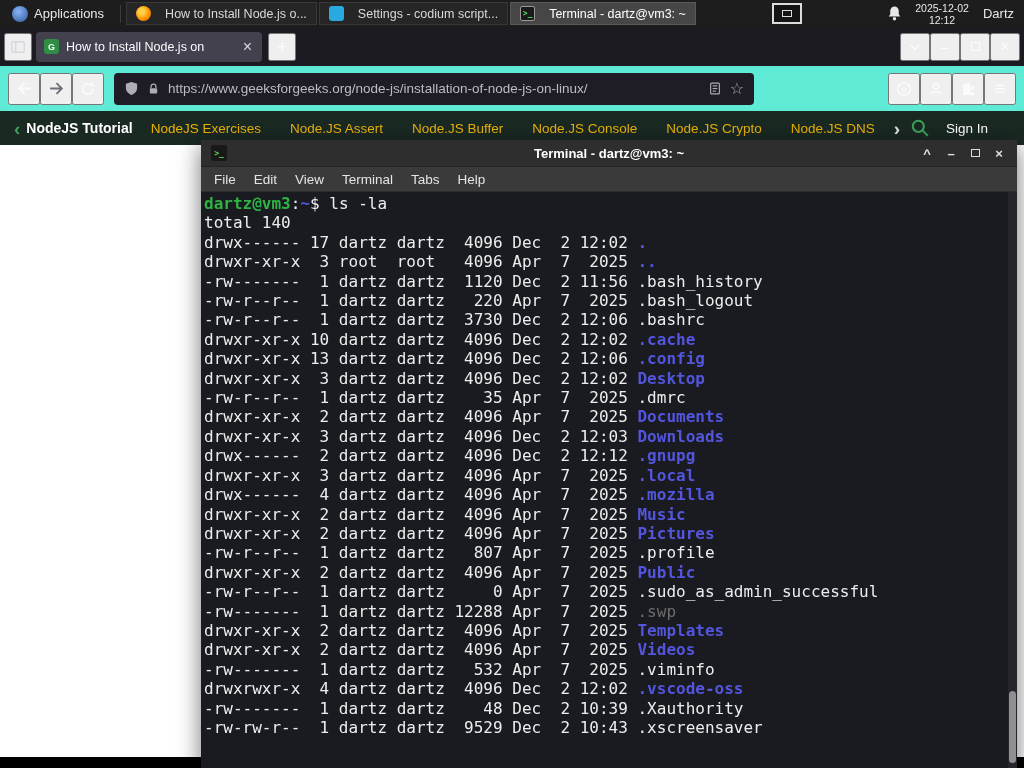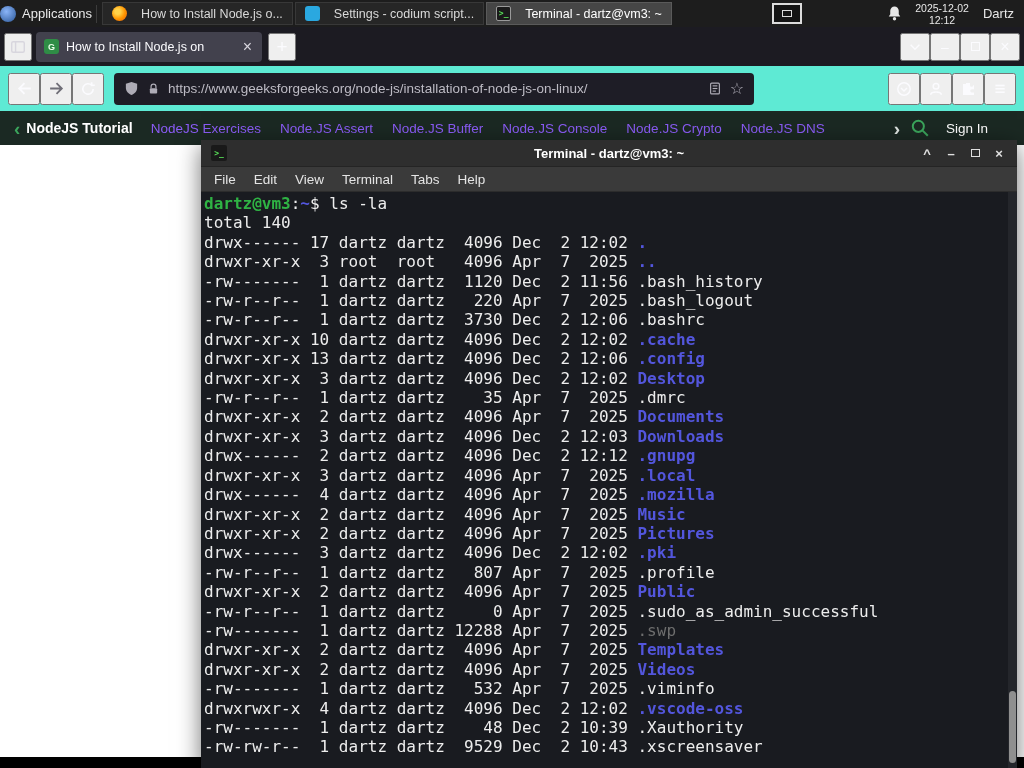--- a/index.html
+++ b/index.html
@@ -2,21 +2,21 @@
 <html><head>
 <meta charset="utf-8">
 <style>
   * { margin:0; padding:0; box-sizing:border-box; }
   html,body { width:1024px; height:768px; overflow:hidden; }
   body { background:#000; font-family:"Liberation Sans", sans-serif; position:relative; }
 
   
   .panel { position:absolute; top:0; left:0; width:1024px; height:27px; background:#1d1d1d;
            display:flex; align-items:center; color:#e8e8e8; font-size:13px; z-index:40; }
-  .appmenu { display:flex; align-items:center; gap:6px; padding:0 0; height:100%; cursor:default; }
+  .appmenu { display:flex; align-items:center; gap:6px; padding:0 12px; height:100%; cursor:default; }
   .distro-ico { width:16px; height:16px; border-radius:50%; background:radial-gradient(circle at 40% 35%, #8ab4f8, #2b5797); display:inline-block; }
   .psep { width:1px; height:18px; background:#3c3c3c; margin:0 4px; }
   .taskbtn { display:flex; align-items:center; gap:6px; height:23px; margin:2px 1px; padding:0 9px;
              background:#262626; border:1px solid #383838; color:#d9d9d9; font-size:12.5px;
              max-width:206px; overflow:hidden; white-space:nowrap; }
   .taskbtn.active { background:#464646; border-color:#5a5a5a; color:#fff; }
   .taskbtn .lbl { overflow:hidden; text-overflow:clip; white-space:nowrap;margin-left:8px; }
   .ico16 { width:15px; height:15px; flex:none; display:inline-block; }
   .ff-ico { border-radius:50%; background:radial-gradient(circle at 38% 38%, #ffd24a 0 20%, #ff9500 55%, #e3590e 100%); }
   .codium-ico { border-radius:3px; background:#2aa8e0; }
@@ -55,21 +55,21 @@
   .star { font-size:16px; color:#aeacb6; }
   .rightbtns { display:flex; align-items:center; margin-left:auto; }
   .hamb { font-size:19px; color:#fbfbfe; line-height:1; }
 
   
   .gfgnav { height:34px; background:#1b2923; display:flex; align-items:center; color:#e9edeb; padding:0 10px; }
   .chev { font-size:19px; font-weight:bold; line-height:1; padding:0 4px; }
   .chev.green { color:#3ba55c; }
   .chev.white { color:#dfe5e2; }
   .brand { font-weight:bold; font-size:14px; color:#ffffff; margin:0 10px 0 2px; white-space:nowrap; }
-  .gfg-links { flex:1; display:flex; gap:19px; overflow:hidden; white-space:nowrap; font-size:13.5px; color:#8b5cf6; margin-left:8px; }
+  .gfg-links { flex:1; display:flex; gap:29px; overflow:hidden; white-space:nowrap; font-size:13.5px; color:#eab308; margin-left:8px; }
   .gfg-link { flex:none; }
   .gfg-search { width:20px; height:20px; margin:0 16px 0 6px; flex:none; }
   .signin { font-size:13.5px; color:#ffffff; margin-right:26px; white-space:nowrap; }
 
   .page { height:612px; background:#ffffff; }
 
   
   .terminal { position:absolute; left:201px; top:140px; width:816px; height:628px; z-index:20;
               display:flex; flex-direction:column; box-shadow:0 6px 22px rgba(0,0,0,.55); }
   .t-title { height:27px; background:#2e2e2e; position:relative; display:flex; align-items:center; justify-content:center;
@@ -277,21 +277,20 @@
         <div class="tline"><span>drwxr-xr-x 13 dartz dartz  4096 Dec  2 12:06 </span><span class="n-dir">.config</span></div>
         <div class="tline"><span>drwxr-xr-x  3 dartz dartz  4096 Dec  2 12:02 </span><span class="n-dir">Desktop</span></div>
         <div class="tline"><span>-rw-r--r--  1 dartz dartz    35 Apr  7  2025 </span><span class="n-plain">.dmrc</span></div>
         <div class="tline"><span>drwxr-xr-x  2 dartz dartz  4096 Apr  7  2025 </span><span class="n-dir">Documents</span></div>
         <div class="tline"><span>drwxr-xr-x  3 dartz dartz  4096 Dec  2 12:03 </span><span class="n-dir">Downloads</span></div>
         <div class="tline"><span>drwx------  2 dartz dartz  4096 Dec  2 12:12 </span><span class="n-dir">.gnupg</span></div>
         <div class="tline"><span>drwxr-xr-x  3 dartz dartz  4096 Apr  7  2025 </span><span class="n-dir">.local</span></div>
         <div class="tline"><span>drwx------  4 dartz dartz  4096 Apr  7  2025 </span><span class="n-dir">.mozilla</span></div>
         <div class="tline"><span>drwxr-xr-x  2 dartz dartz  4096 Apr  7  2025 </span><span class="n-dir">Music</span></div>
         <div class="tline"><span>drwxr-xr-x  2 dartz dartz  4096 Apr  7  2025 </span><span class="n-dir">Pictures</span></div>
-        <div class="tline"><span>drwx------  3 dartz dartz  4096 Dec  2 12:02 </span><span class="n-dir">.pki</span></div>
         <div class="tline"><span>-rw-r--r--  1 dartz dartz   807 Apr  7  2025 </span><span class="n-plain">.profile</span></div>
         <div class="tline"><span>drwxr-xr-x  2 dartz dartz  4096 Apr  7  2025 </span><span class="n-dir">Public</span></div>
         <div class="tline"><span>-rw-r--r--  1 dartz dartz     0 Apr  7  2025 </span><span class="n-plain">.sudo_as_admin_successful</span></div>
         <div class="tline"><span>-rw-------  1 dartz dartz 12288 Apr  7  2025 </span><span class="n-dim">.swp</span></div>
         <div class="tline"><span>drwxr-xr-x  2 dartz dartz  4096 Apr  7  2025 </span><span class="n-dir">Templates</span></div>
         <div class="tline"><span>drwxr-xr-x  2 dartz dartz  4096 Apr  7  2025 </span><span class="n-dir">Videos</span></div>
         <div class="tline"><span>-rw-------  1 dartz dartz   532 Apr  7  2025 </span><span class="n-plain">.viminfo</span></div>
         <div class="tline"><span>drwxrwxr-x  4 dartz dartz  4096 Dec  2 12:02 </span><span class="n-dir">.vscode-oss</span></div>
         <div class="tline"><span>-rw-------  1 dartz dartz    48 Dec  2 10:39 </span><span class="n-plain">.Xauthority</span></div>
         <div class="tline"><span>-rw-rw-r--  1 dartz dartz  9529 Dec  2 10:43 </span><span class="n-plain">.xscreensaver</span></div>

